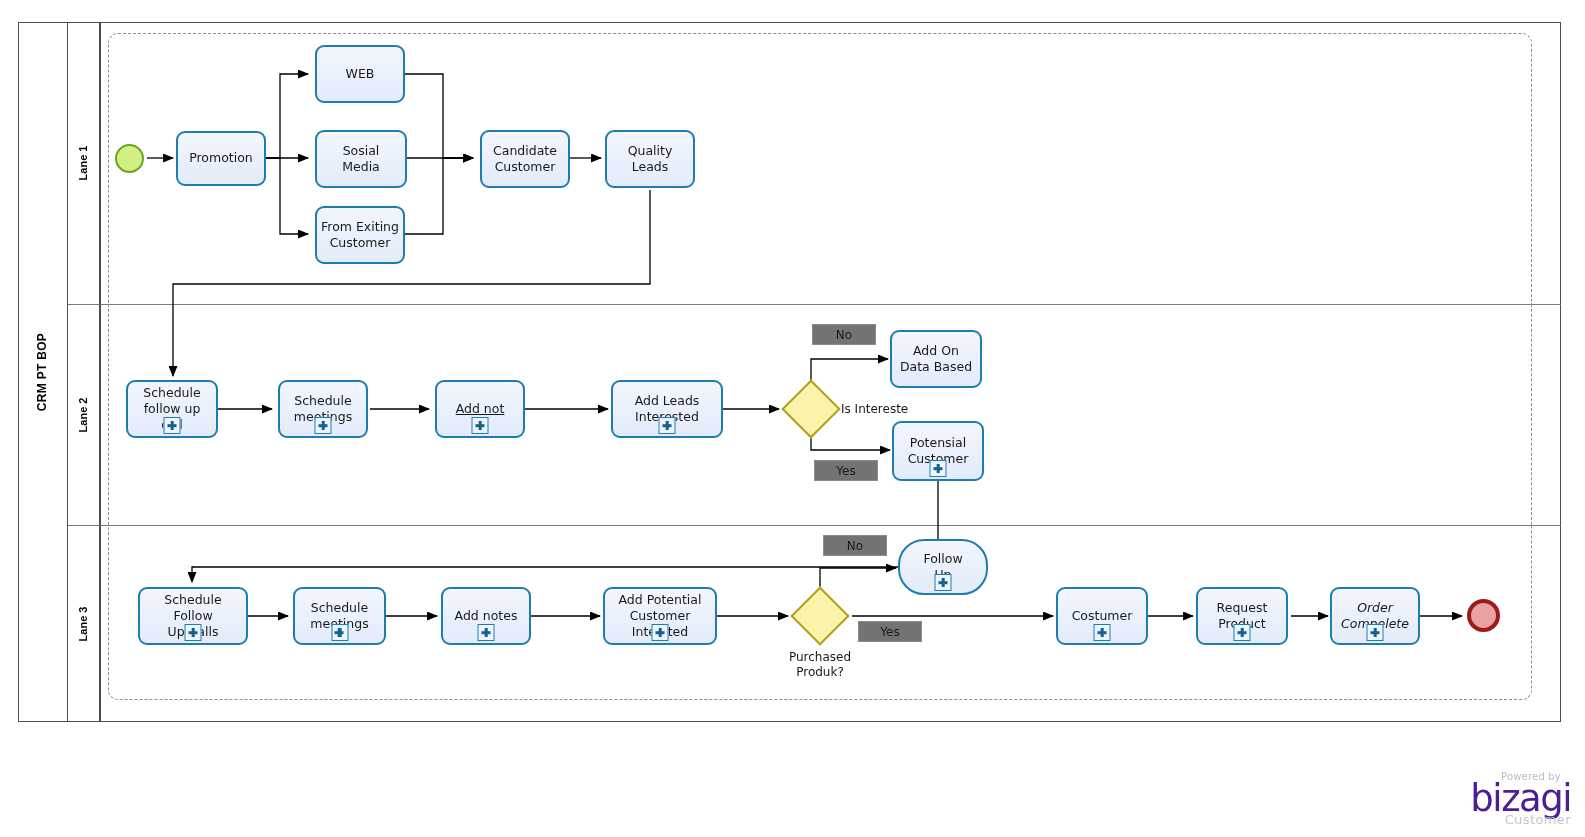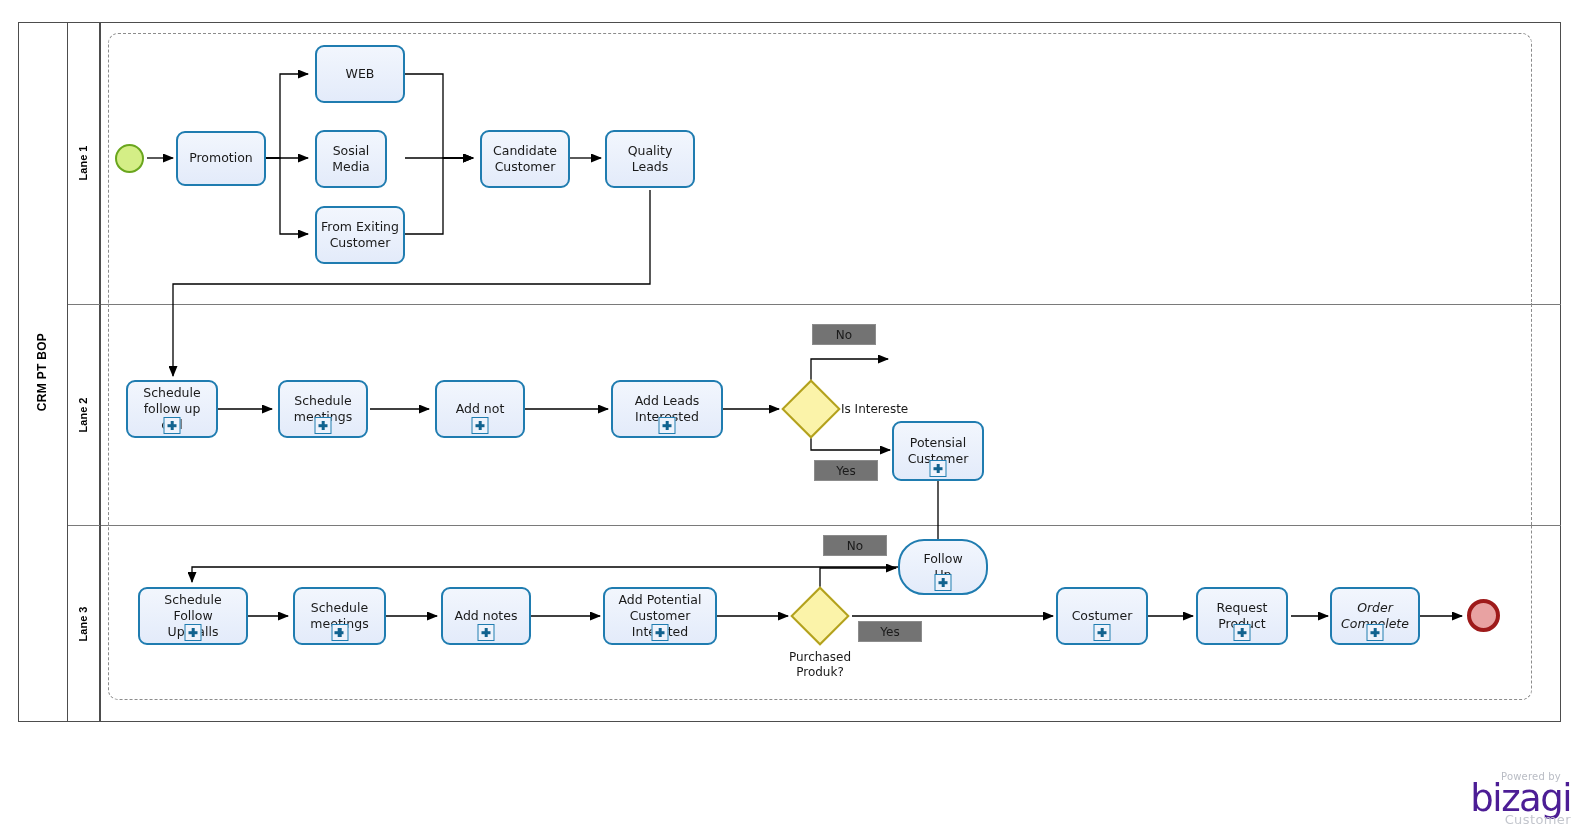--- a/index.html
+++ b/index.html
@@ -136,21 +136,21 @@
   <div class="ev ev-start" style="left:115px;top:144px;width:29px;height:29px;"></div>
 
   <div class="task" style="left:176px;top:131px;width:90px;height:55px;">
     <span class="tl">Promotion</span>
   </div>
 
   <div class="task" style="left:315px;top:45px;width:90px;height:58px;">
     <span class="tl">WEB</span>
   </div>
 
-  <div class="task" style="left:315px;top:130px;width:72px;height:58px;">
+  <div class="task" style="left:315px;top:130px;width:92px;height:58px;">
     <span class="tl">Sosial<br>Media</span>
   </div>
 
   <div class="task" style="left:315px;top:206px;width:90px;height:58px;">
     <span class="tl">From Exiting<br>Customer</span>
   </div>
 
   <div class="task" style="left:480px;top:130px;width:90px;height:58px;">
     <span class="tl">Candidate<br>Customer</span>
   </div>
@@ -162,33 +162,36 @@
   <div class="task" style="left:126px;top:380px;width:92px;height:58px;">
     <span class="tl">Schedule<br>follow up call</span>
     <span class="plus"></span>
   </div>
 
   <div class="task" style="left:278px;top:380px;width:90px;height:58px;">
     <span class="tl">Schedule<br>meetings</span>
     <span class="plus"></span>
   </div>
 
-  <div class="task" style="left:435px;top:380px;width:90px;height:58px;">
+  <div class="task" style="left:435px;top:380px;width:90px;height:58px;text-decoration:underline;">
     <span class="tl">Add not</span>
     <span class="plus"></span>
   </div>
 
   <div class="task" style="left:611px;top:380px;width:112px;height:58px;">
     <span class="tl">Add Leads<br>Interested</span>
     <span class="plus"></span>
   </div>
 
   <div class="gw" style="left:790px;top:388px;width:42px;height:42px;"></div>
   <div class="gw-lbl" style="left:841px;top:402px;">Is Intereste</div>
 
+  <div class="task" style="left:890px;top:330px;width:92px;height:58px;">
+    <span class="tl">Add On<br>Data Based</span>
+  </div>
 
   <div class="task" style="left:892px;top:421px;width:92px;height:60px;">
     <span class="tl">Potensial<br>Customer</span>
     <span class="plus"></span>
   </div>
 
   <div class="flowlbl" style="left:812px;top:324px;width:64px;height:21px;">No</div>
   <div class="flowlbl" style="left:814px;top:460px;width:64px;height:21px;">Yes</div>
 
   <div class="task" style="left:138px;top:587px;width:110px;height:58px;">

